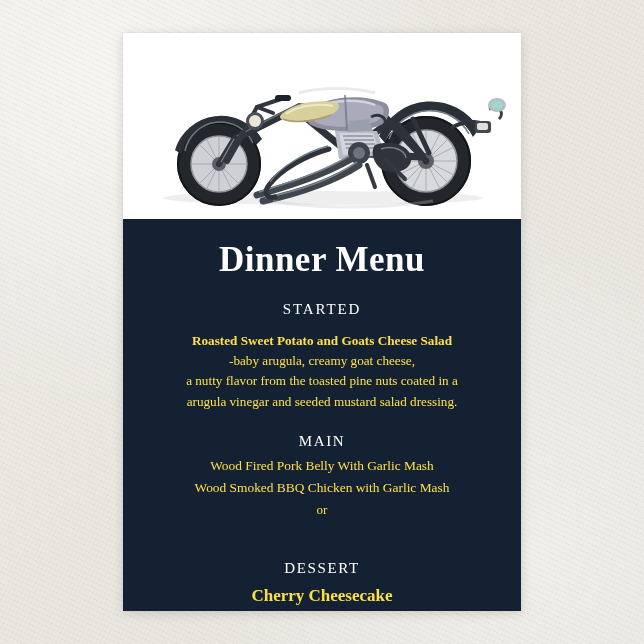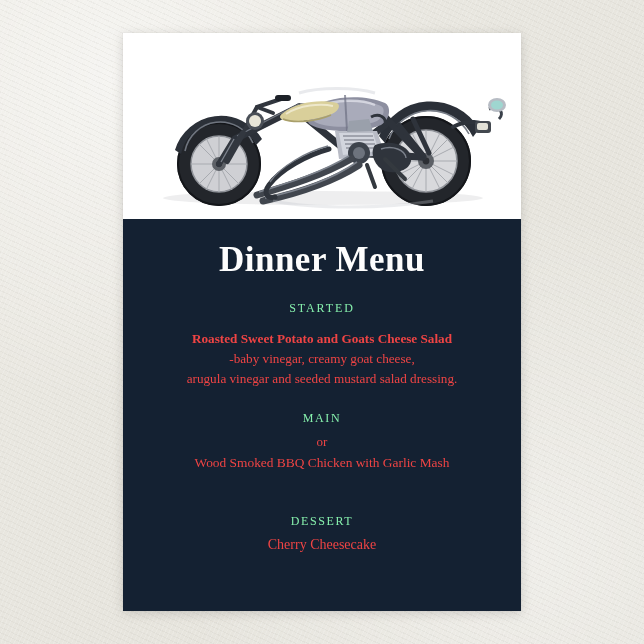--- a/index.html
+++ b/index.html
@@ -76,46 +76,47 @@
     font-family: "Liberation Serif", serif;
     font-size: 35px;
     font-weight: 700;
     letter-spacing: 0.5px;
     margin: 8px 0 0 0;
     line-height: 1.1;
     color: #fdfdfd;
   }
 
   .section-heading {
-    font-size: 12px;
+    font-size: 15px;
     letter-spacing: 1.9px;
     margin-top: 21px;
-    color: #86efac;
+    color: #ffffff;
   }
   .section-heading.main-h { letter-spacing: 1.6px; }
   .section-heading.dessert-h { margin-top: 40px; letter-spacing: 1.6px; }
 
   .course-block {
     margin-top: 13px;
     font-size: 13.2px;
     line-height: 1.55;
-    color: #ef4444;
+    color: #fde047;
   }
   .course-block .line { display: block; }
   .course-block .line.bold { font-weight: 700; }
 
   .main-block {
     margin-top: 5px;
     font-size: 13.4px;
     line-height: 1.62;
   }
   .dessert-block {
     margin-top: 5px;
-    font-size: 14px;
+    font-size: 17px;
     line-height: 1.6;
+    font-weight: bold;
   }
   .or-line { font-size: 13px; }
 </style>
 </head>
 <body>
 
 <div class="backdrop"></div>
 
 <div class="card">
 
@@ -256,28 +257,30 @@
       </g>
     </svg>
   </div>
 
   <div class="menu-panel">
     <div class="menu-title">Dinner Menu</div>
 
     <div class="section-heading">STARTED</div>
     <div class="course-block">
       <span class="line bold">Roasted Sweet Potato and Goats Cheese Salad</span>
-      <span class="line">-baby vinegar, creamy goat cheese,</span>
+      <span class="line">-baby arugula, creamy goat cheese,</span>
+      <span class="line">a nutty flavor from the toasted pine nuts coated in a</span>
       <span class="line">arugula vinegar and seeded mustard salad dressing.</span>
     </div>
 
     <div class="section-heading main-h">MAIN</div>
     <div class="course-block main-block">
+      <span class="line">Wood Fired Pork Belly With Garlic Mash</span>
+      <span class="line">Wood Smoked BBQ Chicken with Garlic Mash</span>
       <span class="line or-line">or</span>
-      <span class="line">Wood Smoked BBQ Chicken with Garlic Mash</span>
     </div>
 
     <div class="section-heading dessert-h">DESSERT</div>
     <div class="course-block dessert-block">
       <span class="line">Cherry Cheesecake</span>
     </div>
   </div>
 
 </div>
 

